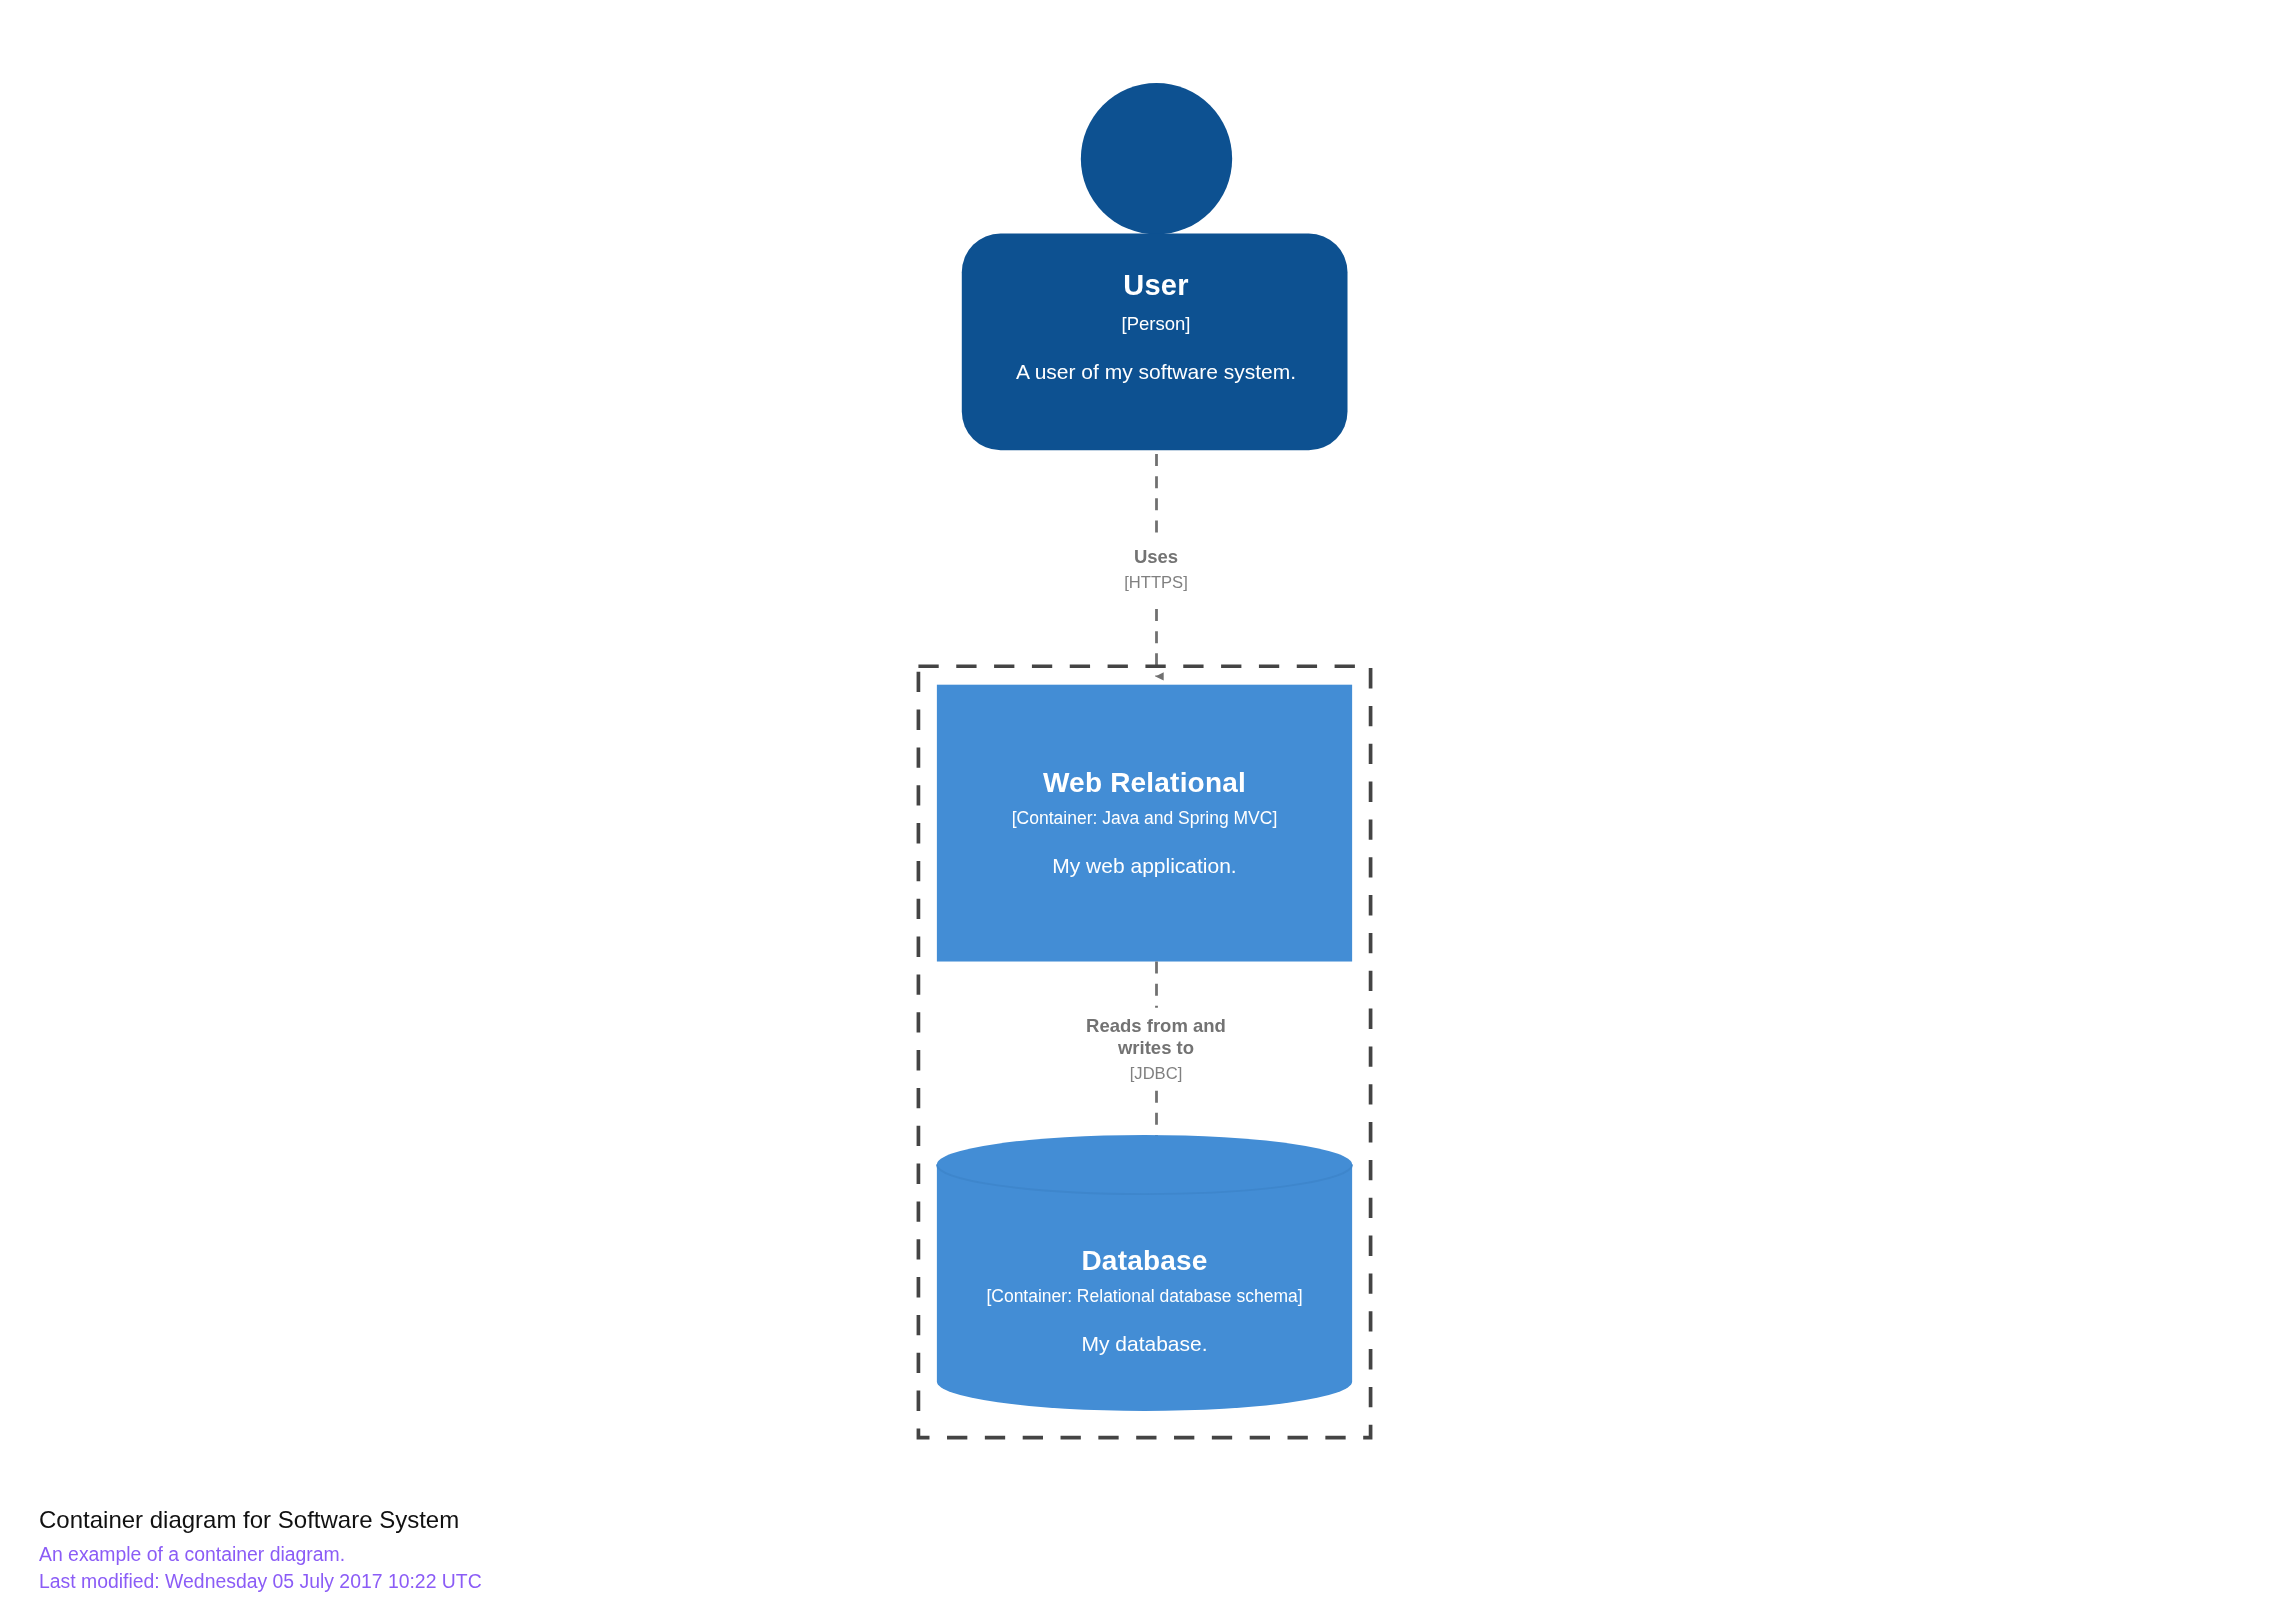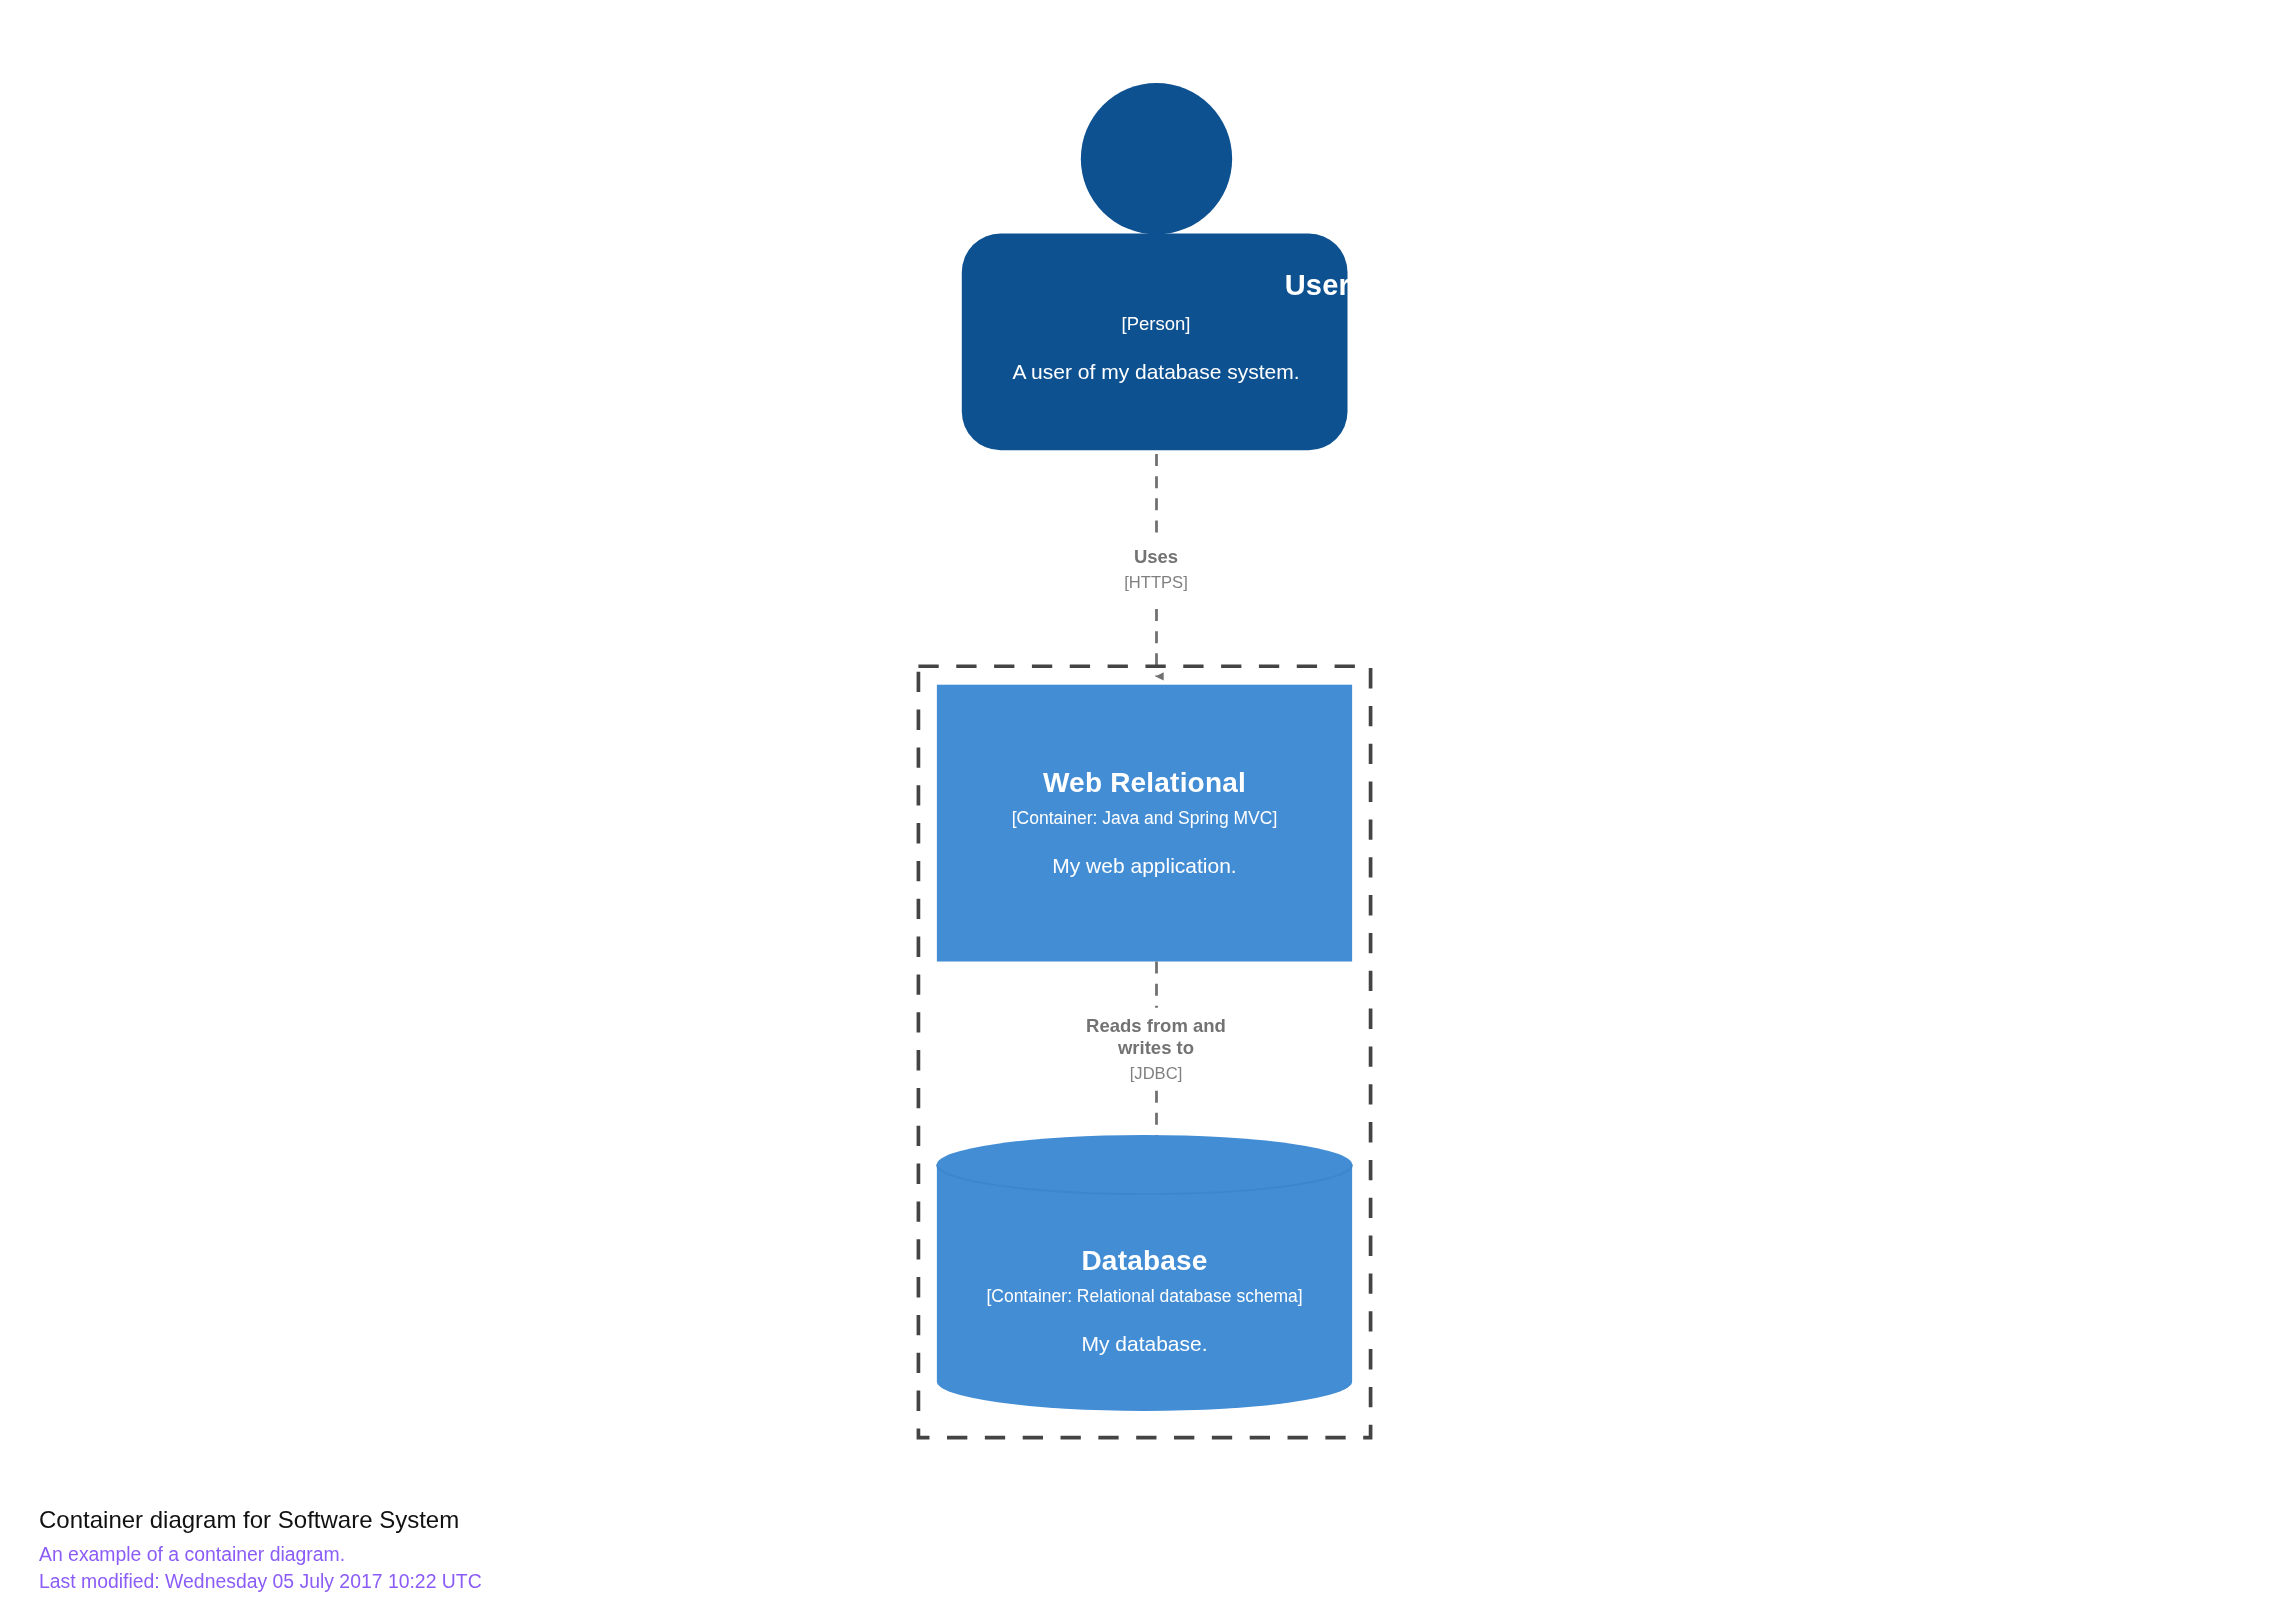--- a/index.html
+++ b/index.html
@@ -51,21 +51,21 @@
   .node-desc {
     font-weight: normal;
   }
 
   
   #person-user-text {
     left: 962px;
     top: 268px;
     width: 388px;
   }
-  #person-user-text .node-title { font-size: 29px; text-align: right; }
+  #person-user-text .node-title { font-size: 29px; }
   #person-user-text .node-tech  { font-size: 18.5px; margin-top: 9.2px; }
   #person-user-text .node-desc  { font-size: 21px; margin-top: 24px; }
 
   
   #container-webapp-text {
     left: 937px;
     top: 766px;
     width: 415px;
   }
   #container-webapp-text .node-title { font-size: 28px; }
@@ -172,21 +172,21 @@
                A 225 32 0 0 1 1015 1497
                Z" fill="#438DD5"></path>
 
       <path d="M 1015 1262 A 225 32 0 0 0 1465 1262" fill="none" stroke="#3E86CC" stroke-width="2"></path>
     </g>
   </svg>
 
   <div class="node-text" id="person-user-text">
     <div class="node-title">User</div>
     <div class="node-tech">[Person]</div>
-    <div class="node-desc">A user of my database system.</div>
+    <div class="node-desc">A user of my software system.</div>
   </div>
 
   <div class="node-text" id="container-webapp-text">
     <div class="node-title">Web Relational</div>
     <div class="node-tech">[Container: Java and Spring MVC]</div>
     <div class="node-desc">My web application.</div>
   </div>
 
   <div class="node-text" id="container-database-text">
     <div class="node-title">Database</div>

